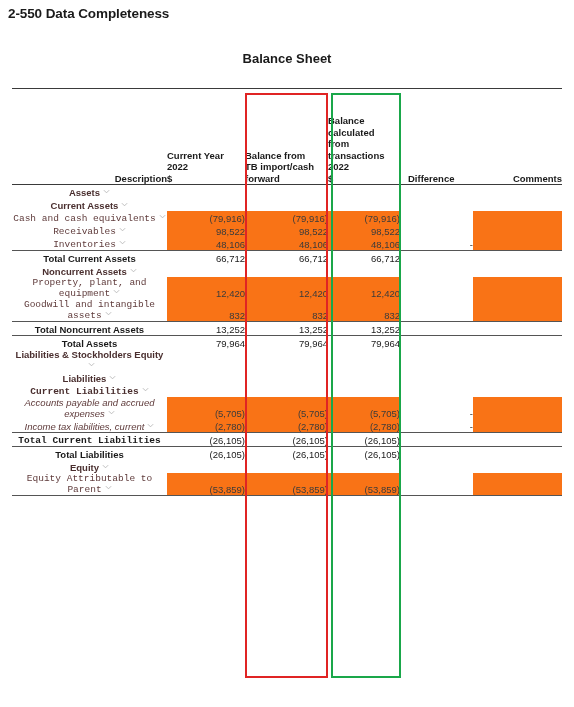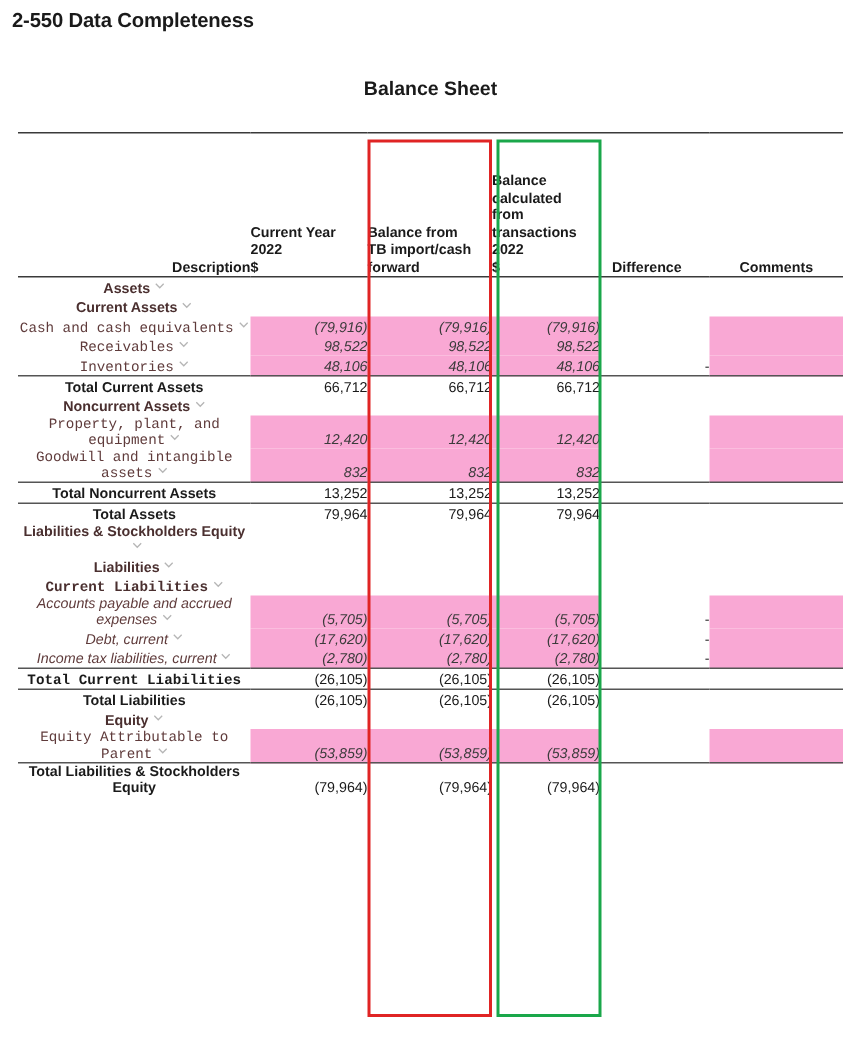--- a/index.html
+++ b/index.html
@@ -45,21 +45,21 @@
     padding:3px 5px 3px 0;
     line-height:11.5px;
     vertical-align:bottom;
     border-top:1.6px solid #3a3a3a;
     border-bottom:1.6px solid #3a3a3a;
     height:95px;
   }
   thead th.h-desc{text-align:right;padding-left:2px;}
   thead th.h-num{text-align:left;}
   thead th.h-diff{text-align:left;padding-left:8px;}
-  thead th.h-cmt{text-align:center;padding-left:0px;}
+  thead th.h-cmt{text-align:right;padding-left:0px;}
 
   tbody td{
     font-size:9.5px;line-height:11px;
     padding:2px 5px 2px 0;
     height:13px;
   }
   tbody td.d{ text-align:center; }
   tbody td.n{ text-align:right; }
 
   
@@ -67,21 +67,21 @@
   .lv1{padding-left:11px;}
   .lv2{padding-left:21px;font-family:Liberation Mono, monospace;}
   .lv3{padding-left:30px;font-style:italic;}
 
   .grp{font-weight:bold;color:#4a2f2f;}
   .tot{font-weight:bold;color:#1a1a1a;}
   .det{font-weight:normal;color:#5f3b3b;}
   .num-det{color:#3b3b3b;}
   .num-tot{color:#1a1a1a;font-weight:normal;}
 
-  .shade{background:#f9a8d4;font-style:italic;}
+  .shade{background:#f97316;}
   tr.rule-bottom > td{border-bottom:1.3px solid #555;}
 
   .chev{
     display:inline-block;width:7px;height:7px;margin-left:3px;
     position:relative;top:-1px;opacity:.55;
   }
   .chev svg{display:block;}
 
   .dash{color:#2d2d2d;}
 
@@ -280,30 +280,20 @@
         <tr>
           <td class="d lv3 det"><span>Accounts payable and accrued expenses</span><span class="chev"><svg width="7" height="7" viewBox="0 0 8 8">
                 <path d="M1 2.5 L4 5.5 L7 2.5" fill="none" stroke="#7a7a7a" stroke-width="1"></path>
               </svg></span></td>
           <td class="n num-det shade">(5,705)</td>
           <td class="n num-det shade">(5,705)</td>
           <td class="n num-det shade">(5,705)</td>
           <td class="n dash">-</td>
           <td class="d shade"></td>
         </tr>
-        <tr>
-          <td class="d lv3 det"><span>Debt, current</span><span class="chev"><svg width="7" height="7" viewBox="0 0 8 8">
-                <path d="M1 2.5 L4 5.5 L7 2.5" fill="none" stroke="#7a7a7a" stroke-width="1"></path>
-              </svg></span></td>
-          <td class="n num-det shade">(17,620)</td>
-          <td class="n num-det shade">(17,620)</td>
-          <td class="n num-det shade">(17,620)</td>
-          <td class="n dash">-</td>
-          <td class="d shade"></td>
-        </tr>
         <tr class="rule-bottom">
           <td class="d lv3 det"><span>Income tax liabilities, current</span><span class="chev"><svg width="7" height="7" viewBox="0 0 8 8">
                 <path d="M1 2.5 L4 5.5 L7 2.5" fill="none" stroke="#7a7a7a" stroke-width="1"></path>
               </svg></span></td>
           <td class="n num-det shade">(2,780)</td>
           <td class="n num-det shade">(2,780)</td>
           <td class="n num-det shade">(2,780)</td>
           <td class="n dash">-</td>
           <td class="d shade"></td>
         </tr>
@@ -336,27 +326,19 @@
         <tr class="rule-bottom">
           <td class="d lv2 det"><span>Equity Attributable to Parent</span><span class="chev"><svg width="7" height="7" viewBox="0 0 8 8">
                 <path d="M1 2.5 L4 5.5 L7 2.5" fill="none" stroke="#7a7a7a" stroke-width="1"></path>
               </svg></span></td>
           <td class="n num-det shade">(53,859)</td>
           <td class="n num-det shade">(53,859)</td>
           <td class="n num-det shade">(53,859)</td>
           <td class="n dash"></td>
           <td class="d shade"></td>
         </tr>
-        <tr>
-          <td class="d lv0 tot"><span>Total Liabilities &amp; Stockholders Equity</span></td>
-          <td class="n num-tot">(79,964)</td>
-          <td class="n num-tot">(79,964)</td>
-          <td class="n num-tot">(79,964)</td>
-          <td class="n dash"></td>
-          <td class="d"></td>
-        </tr>
       </tbody>
   </table>
 
   <div class="annot red"></div>
   <div class="annot green"></div>
 
 </div>
 
 </body></html>

